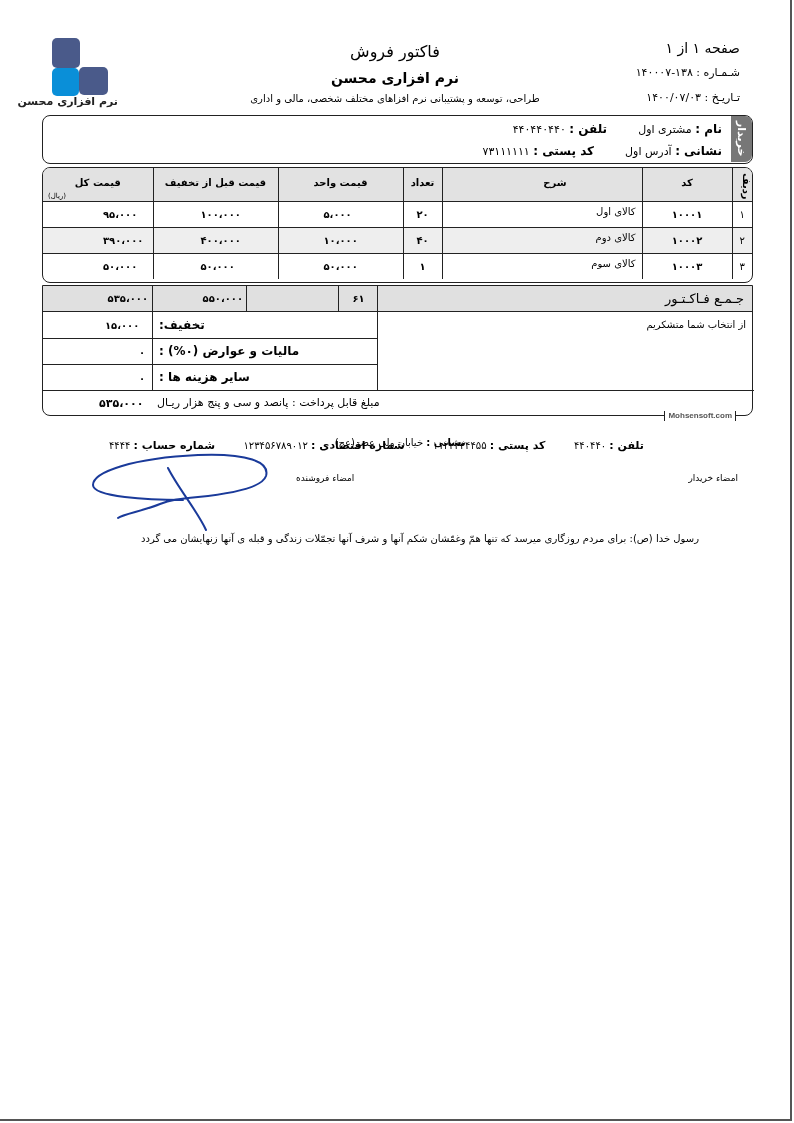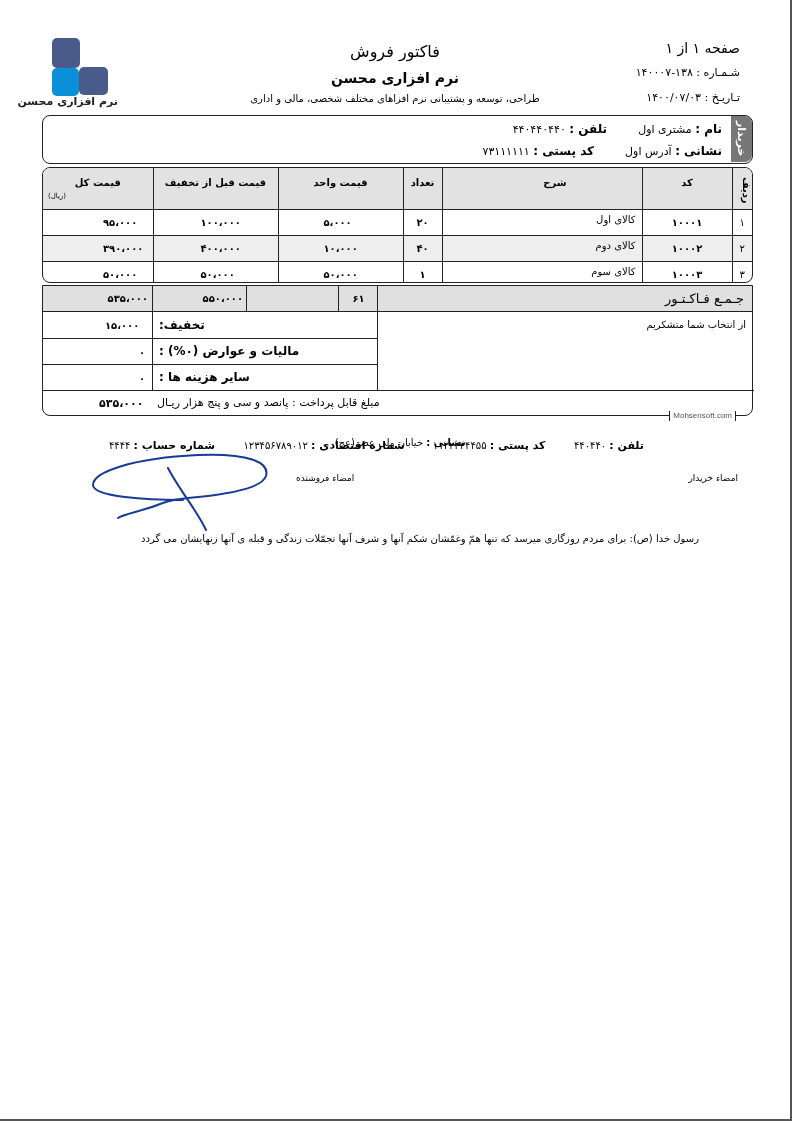--- a/index.html
+++ b/index.html
@@ -29,21 +29,21 @@
   .buyer-box { left: 42px; top: 115px; width: 711px; height: 49px; border: 1.5px solid #222; border-radius: 8px; }
   .buyer-tab { position: absolute; right: 0; top: 0; width: 21px; height: 46px; background: #777; border-radius: 0 7px 7px 0; color: #fff; font-weight: bold; font-size: 11px; writing-mode: vertical-rl; text-align: center; line-height: 21px; }
   .buyer-line { position: absolute; right: 30px; direction: rtl; white-space: nowrap; font-size: 11px; }
   .buyer-line .lbl { font-weight: bold; font-size: 12px; }
   .buyer-line .gap { display: inline-block; width: 24px; }
 
   
   .items-box { left: 42px; top: 167px; width: 711px; height: 116px; border: 1.5px solid #222; border-radius: 8px; overflow: hidden; }
   table.items { width: 100%; border-collapse: collapse; direction: rtl; table-layout: fixed; }
   table.items th, table.items td { border: 1px solid #222; font-size: 10px; }
-  table.items th { background: #e2e2e2; height: 41px; font-weight: bold; vertical-align: top; padding-top: 9px; }
+  table.items th { background: #e2e2e2; height: 33px; font-weight: bold; vertical-align: top; padding-top: 9px; }
   table.items td { height: 26px; }
   table.items tr.alt td { background: #eeeeee; }
   table.items tr th:first-child, table.items tr td:first-child { border-right: none; }
   table.items tr th:last-child, table.items tr td:last-child { border-left: none; }
   table.items tr:first-child th { border-top: none; }
   table.items tr:last-child td { border-bottom: none; }
   .c-row { width: 20px; text-align: center; }
   .c-row-h { writing-mode: vertical-rl; font-size: 9px; padding-top: 4px !important; }
   .c-code { width: 90px; text-align: center; font-weight: bold; }
   .c-desc { text-align: right; padding-right: 6px; padding-bottom: 5px; vertical-align: top; padding-left: 26px; }
@@ -59,21 +59,21 @@
   
   .summary-box { left: 42px; top: 285px; width: 711px; height: 131px; border: 1.5px solid #222; border-radius: 0 0 8px 8px; border-top: 1.5px solid #222; }
   .sum-row { position: absolute; left: 0; right: 0; top: 0; height: 26px; background: #e0e0e0; border-bottom: 1px solid #222; }
   .sum-cell { position: absolute; top: 0; height: 25px; line-height: 25px; font-weight: bold; font-size: 10px; }
   .vline { position: absolute; width: 1px; background: #222; }
   .hline { position: absolute; height: 1px; background: #222; }
   .fee-label { position: absolute; direction: rtl; font-weight: bold; font-size: 12px; white-space: nowrap; }
   .fee-value { position: absolute; font-weight: bold; font-size: 10px; text-align: left; }
   .thanks { position: absolute; right: 6px; top: 33px; font-size: 10px; direction: rtl; }
   .payable-text { position: absolute; direction: rtl; font-size: 11px; white-space: nowrap; }
-  .watermark { position: absolute; right: 16px; bottom: -6px; background: #fff; font-size: 8px; color: #555; padding: 0 3px; border-left: 1px solid #222; border-right: 1px solid #222; line-height: 10px; font-family: "Liberation Sans", sans-serif; }
+  .watermark { position: absolute; right: 16px; bottom: -6px; background: #fff; font-size: 8px; color: #555; padding: 0 3px; border-left: 1px solid #222; border-right: 1px solid #222; line-height: 10px; font-family: "Liberation Sans", sans-serif; font-weight: bold; }
 
   
   .seller-address { left: 200px; top: 425px; width: 400px; text-align: center; direction: rtl; font-size: 10px; margin-top: 12px; }
   .seller-line { right: 146px; top: 439px; direction: rtl; white-space: nowrap; font-size: 10px; }
   .seller-line b { font-size: 11px; }
   .seller-line .gap { display: inline-block; width: 22px; }
 
   .sign-buyer { right: 52px; top: 473px; font-size: 9px; direction: rtl; }
   .sign-seller { left: 296px; top: 473px; font-size: 9px; direction: rtl; }
 

